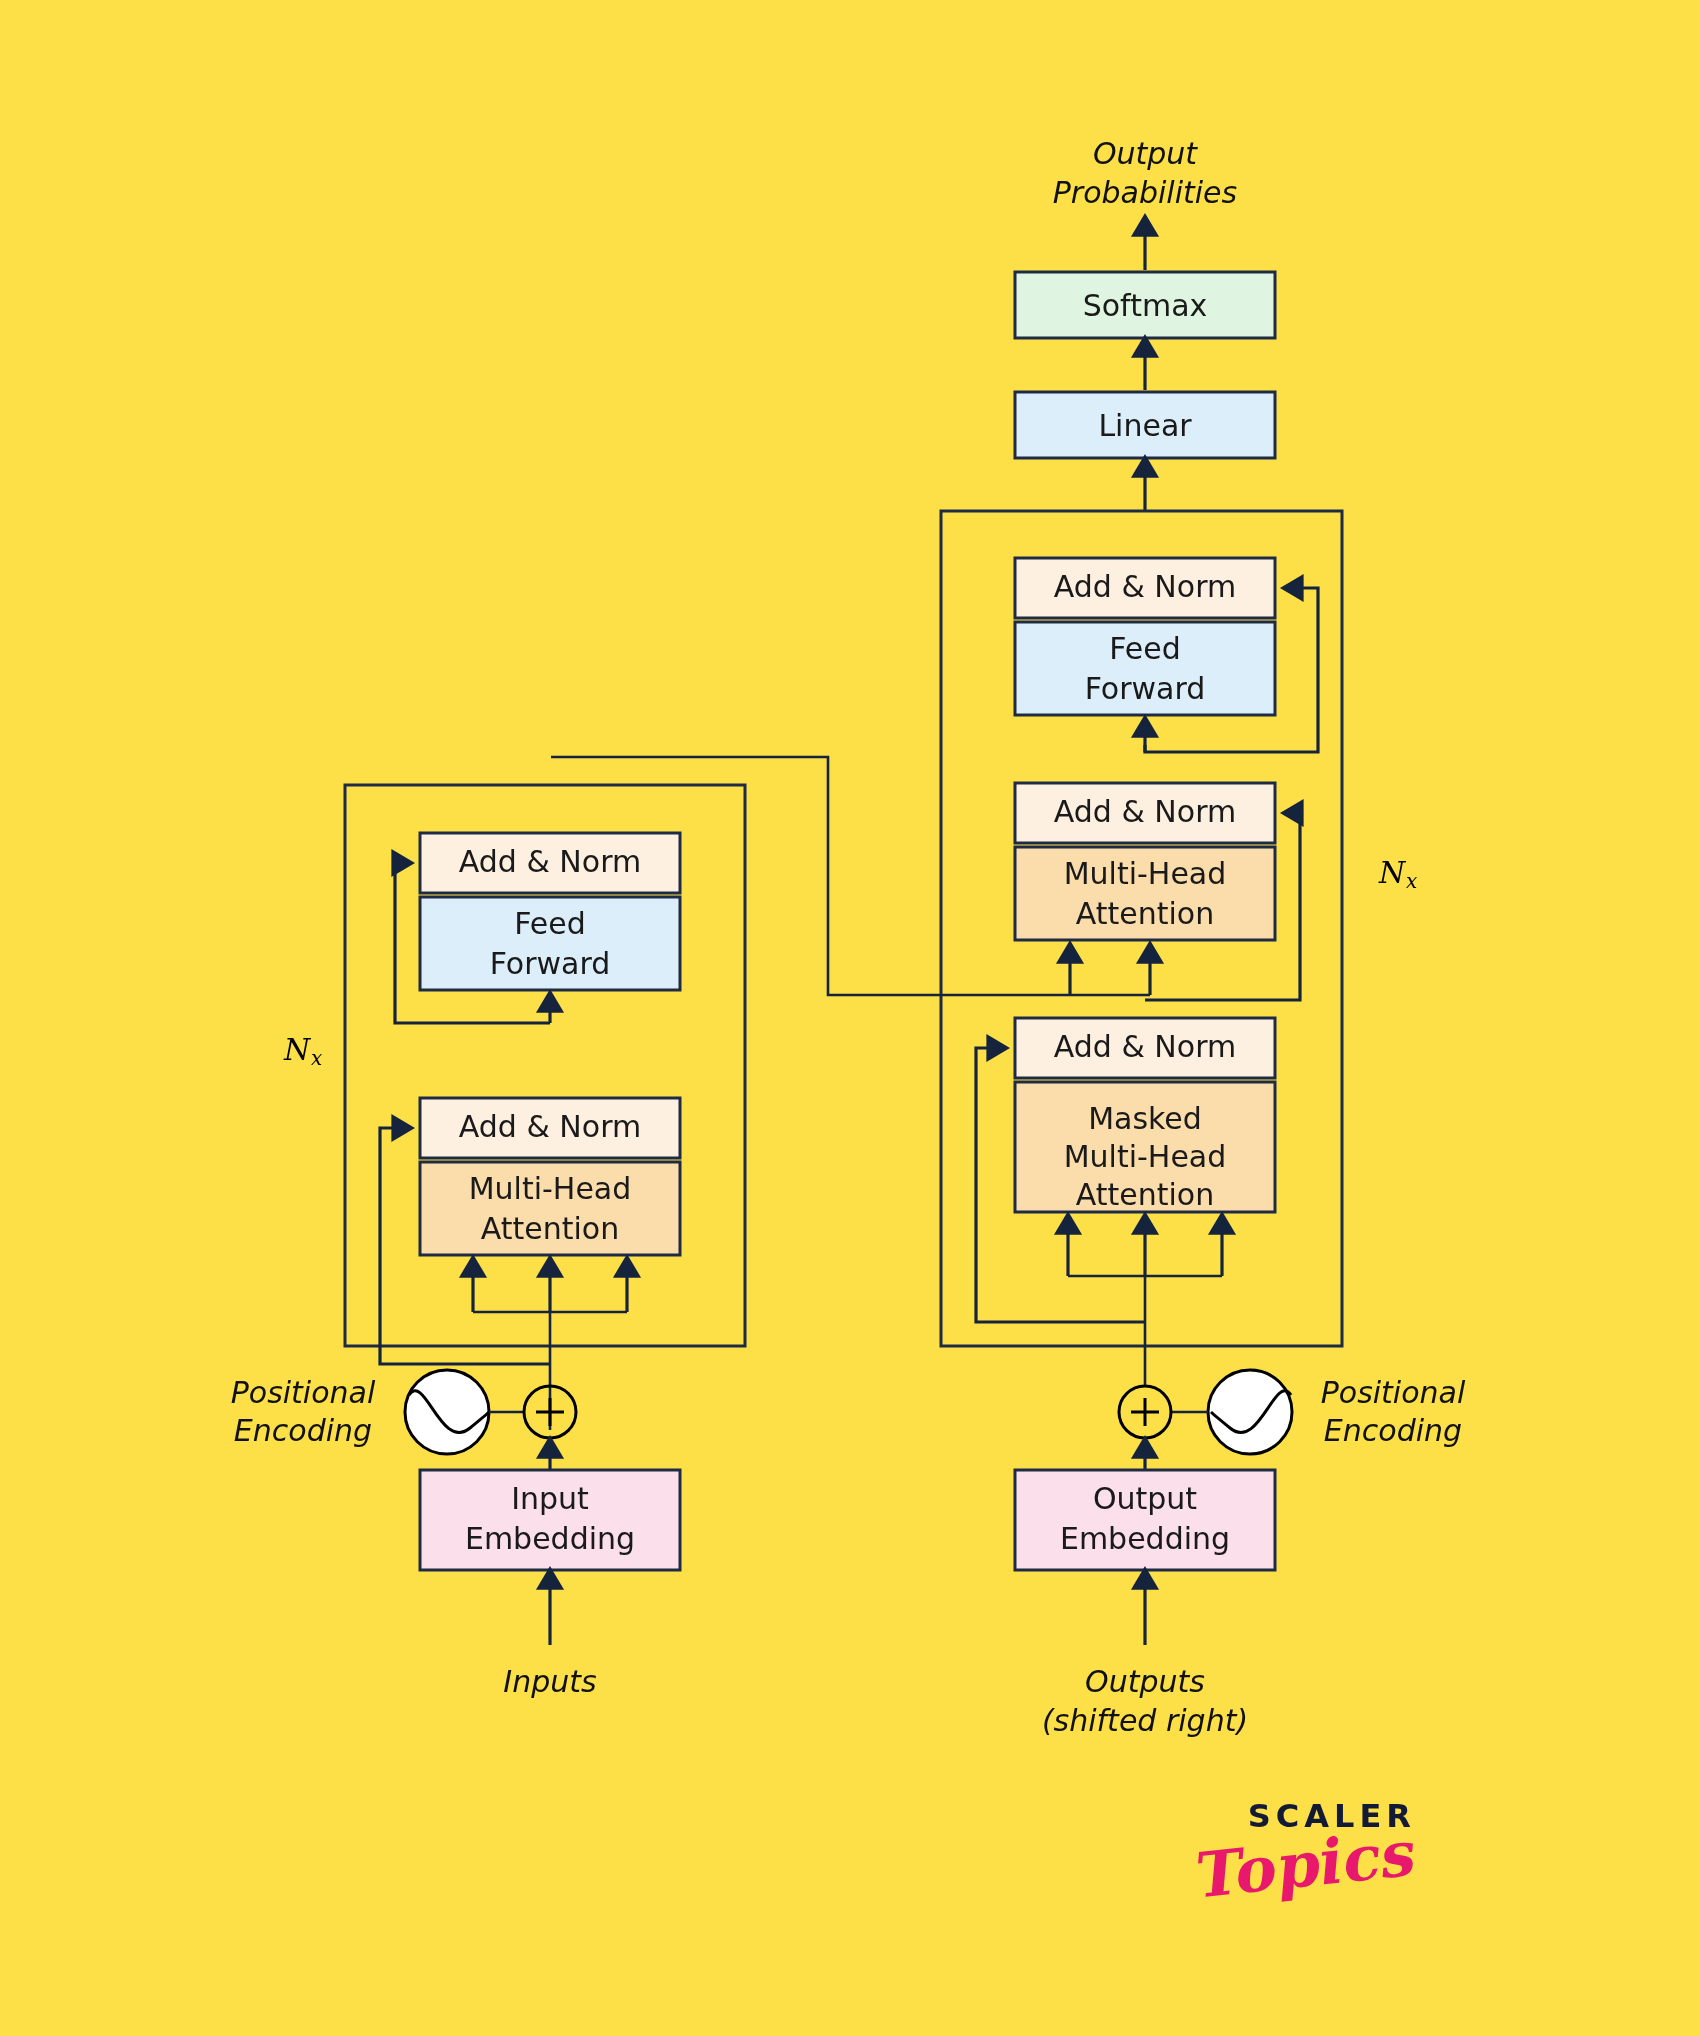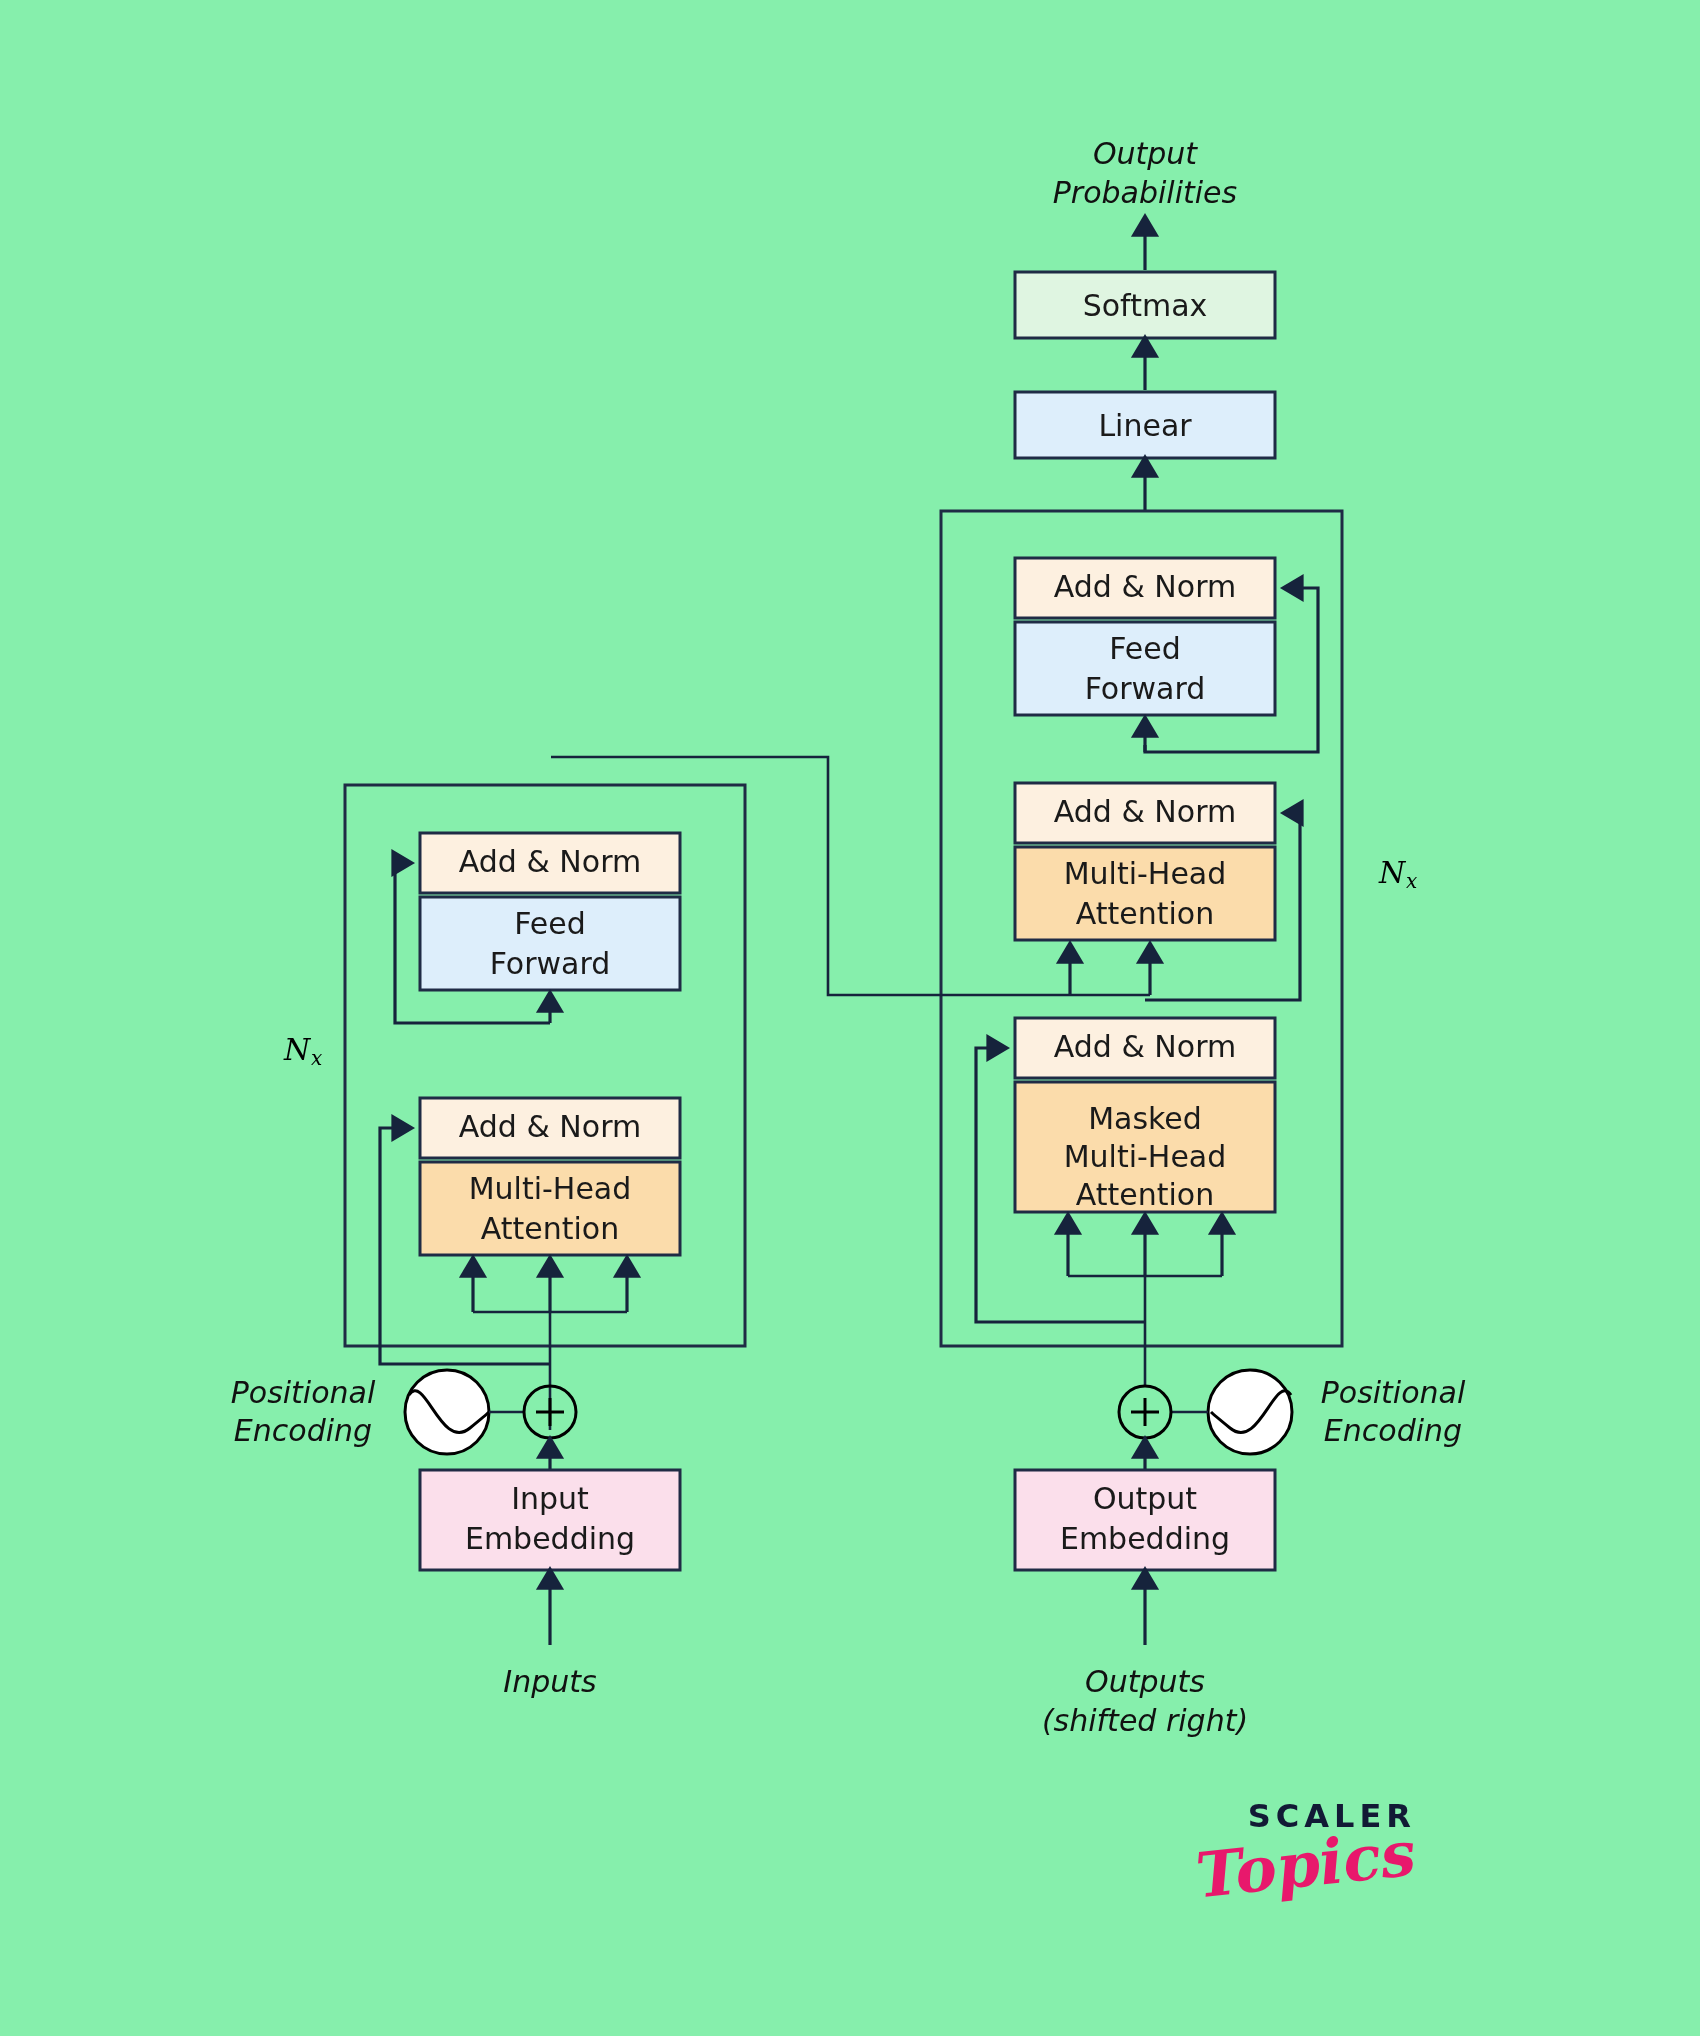--- a/index.html
+++ b/index.html
@@ -1,17 +1,17 @@
 <!DOCTYPE html>
 <html><head>
 <meta charset="utf-8">
 <style>
   html,body{margin:0;padding:0;background:#ffffff;}
   body{width:1700px;height:2036px;font-family:"DejaVu Sans",sans-serif;overflow:hidden;}
-  #stage{position:relative;width:1700px;height:2036px;background:#86efac;}
+  #stage{position:relative;width:1700px;height:2036px;background:#fde047;}
   svg{display:block;}
   .blk-text{font-family:"DejaVu Sans",sans-serif;font-size:30px;fill:#1a1a1a;text-anchor:middle;dominant-baseline:middle;}
   .io-text{font-family:"DejaVu Sans",sans-serif;font-style:italic;font-size:30px;fill:#111;text-anchor:middle;dominant-baseline:middle;}
   .nx-text{font-family:"DejaVu Serif",serif;font-style:italic;font-size:30px;fill:#000;text-anchor:middle;dominant-baseline:middle;}
   .nx-sub{font-family:"DejaVu Serif",serif;font-style:italic;font-size:20px;fill:#000;}
   .box{stroke:#1f2b45;stroke-width:3;}
   .outer{fill:none;stroke:#1f2b45;stroke-width:3;}
   .wire{fill:none;stroke:#16233c;stroke-width:3.2;}
   .wire-thin{fill:none;stroke:#16233c;stroke-width:2.6;}
   .pe-circle{fill:#ffffff;stroke:#000;stroke-width:3;}

